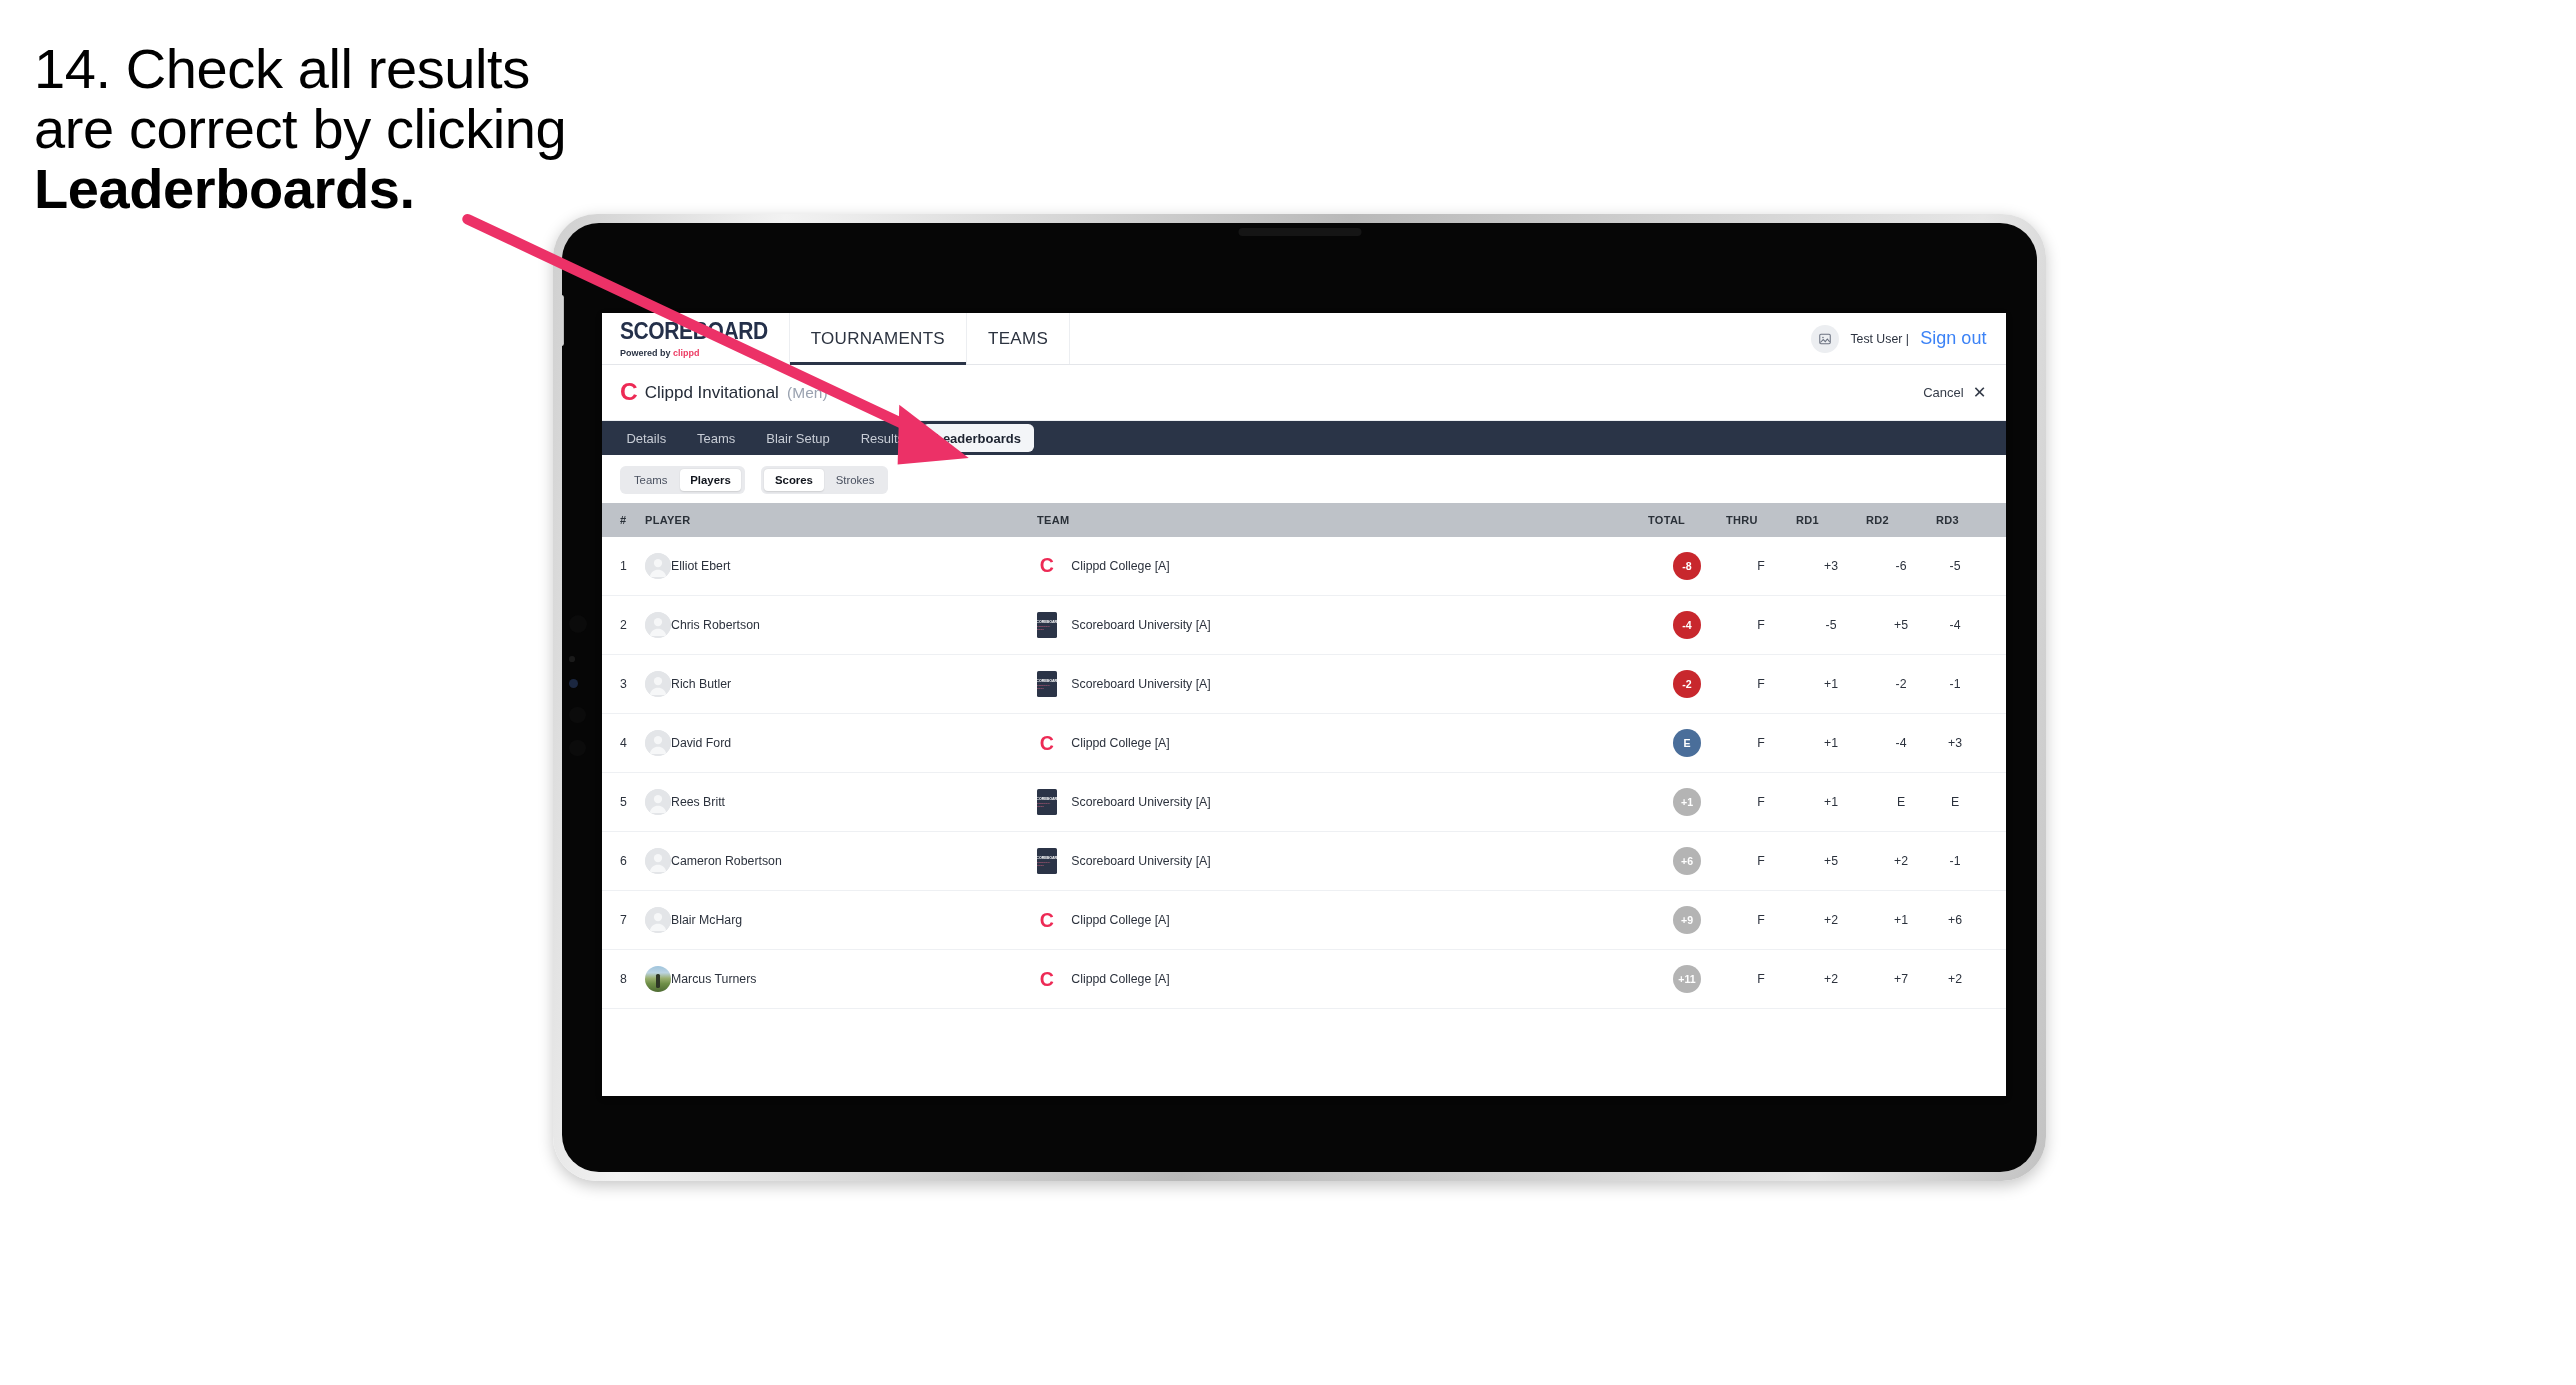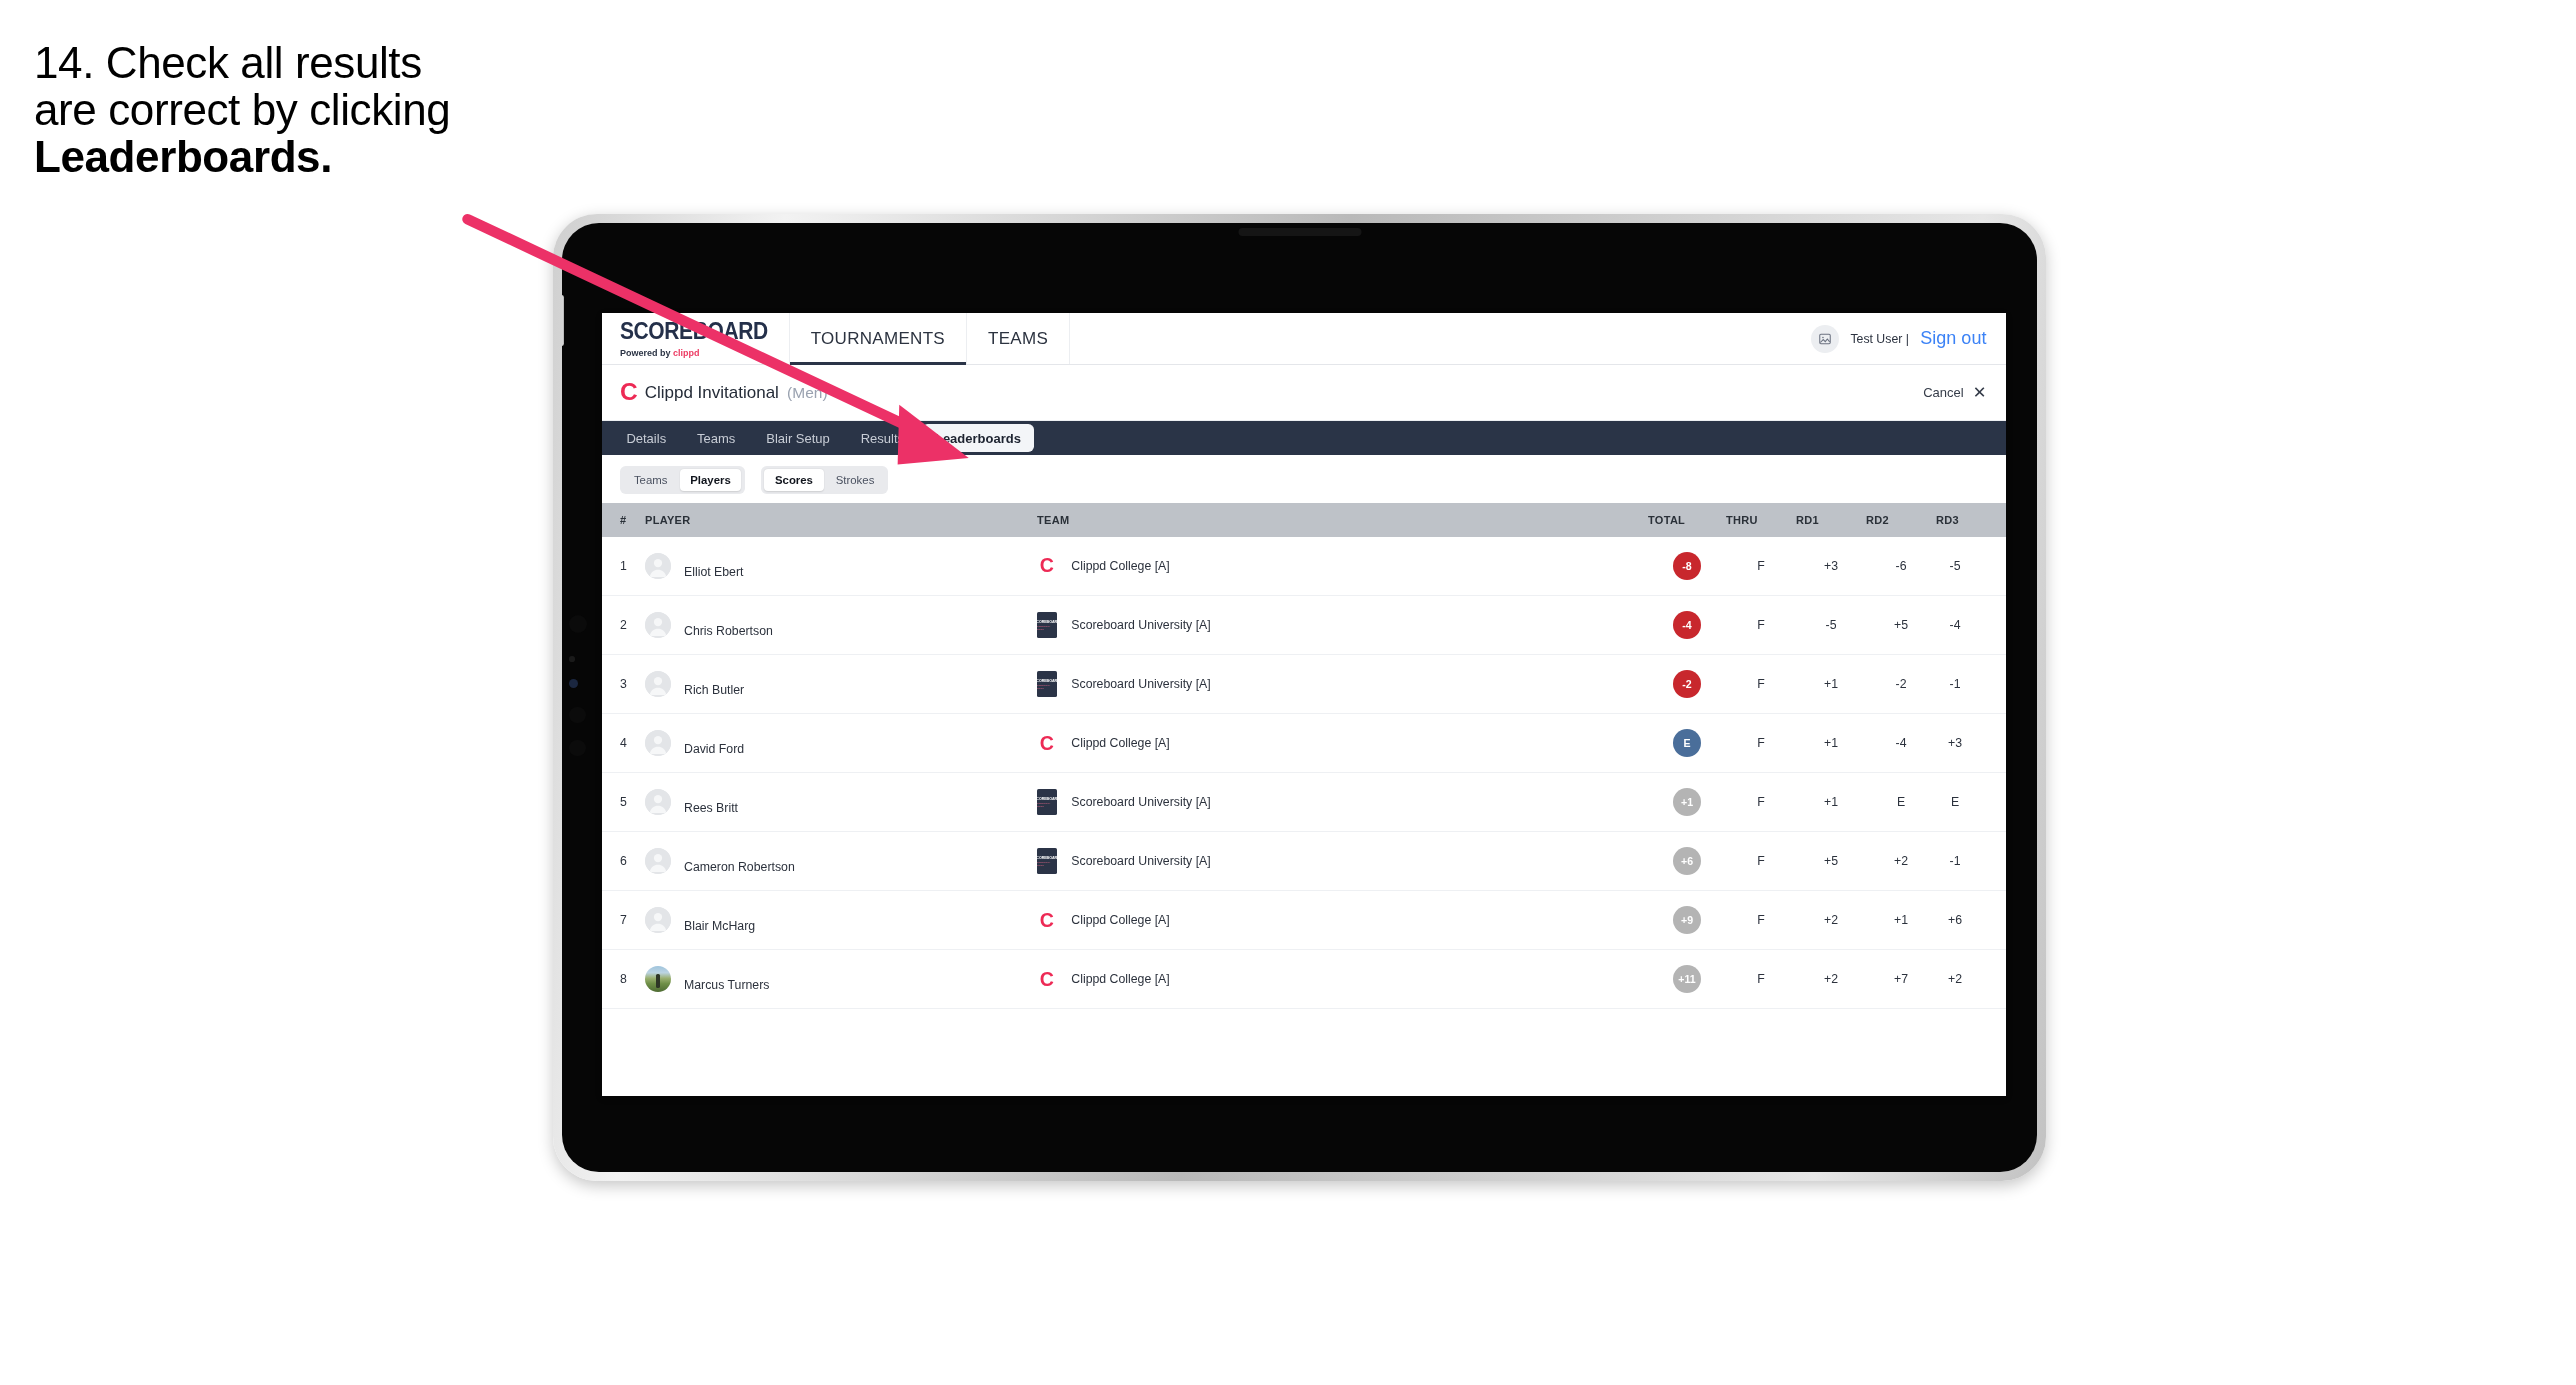--- a/index.html
+++ b/index.html
@@ -8,21 +8,21 @@
     background: #ffffff;
     font-family: "Liberation Sans", sans-serif;
     overflow: hidden;
   }
   #stage { position: relative; width: 2576px; height: 1386px; background:#fff; }
 
   
   .caption {
     position: absolute; left: 34px; top: 39px;
     width: 654px;
-    font-size: 44px; line-height: 1.07;
+    font-size: 56px; line-height: 1.07;
     color: #000; letter-spacing: -0.4px;
   }
   .caption .b { font-weight: 700; }
 
   
   .tablet {
     position: absolute; left: 553px; top: 214px;
     width: 1493px; height: 967px;
     border-radius: 44px;
     background: linear-gradient(100deg,#cfcfcf 0%, #f2f2f2 14%, #b9b9b9 48%, #e6e6e6 86%, #c2c2c2 100%);
@@ -145,21 +145,21 @@
   }
   .c-rank  { width: 43px;  padding-left: 18px; }
   .c-player{ width: 392px; }
   .c-team  { }
   .c-total { width: 78px;  text-align: center; }
   .c-thru  { width: 70px;  text-align: center; }
   .c-rd    { width: 70px;  text-align: center; }
   thead .c-total, thead .c-thru, thead .c-rd { text-align: center; }
   thead .c-rd.last, tbody .c-rd.last { padding-right: 32px; }
 
-  .player-cell { display:flex; align-items:flex-end; gap: 13px; }
+  .player-cell { display:flex; align-items:center; }
   .pav { width: 26px; height: 26px; border-radius:50%; flex:none; overflow:hidden; background:#e3e5e8; position:relative; }
   .pav.photo {
     background: linear-gradient(180deg,#9fc4dd 0%, #bcd4e2 26%, #9bb071 47%, #6f8f47 68%, #4e6b33 100%);
   }
   .pav.photo::after{
     content:""; position:absolute; left:10.6px; top:7.4px; width:4.1px; height:14px;
     background:#2e3526; border-radius:1.6px;
   }
 
   .team-cell { display:flex; align-items:center; gap: 14.7px; }

